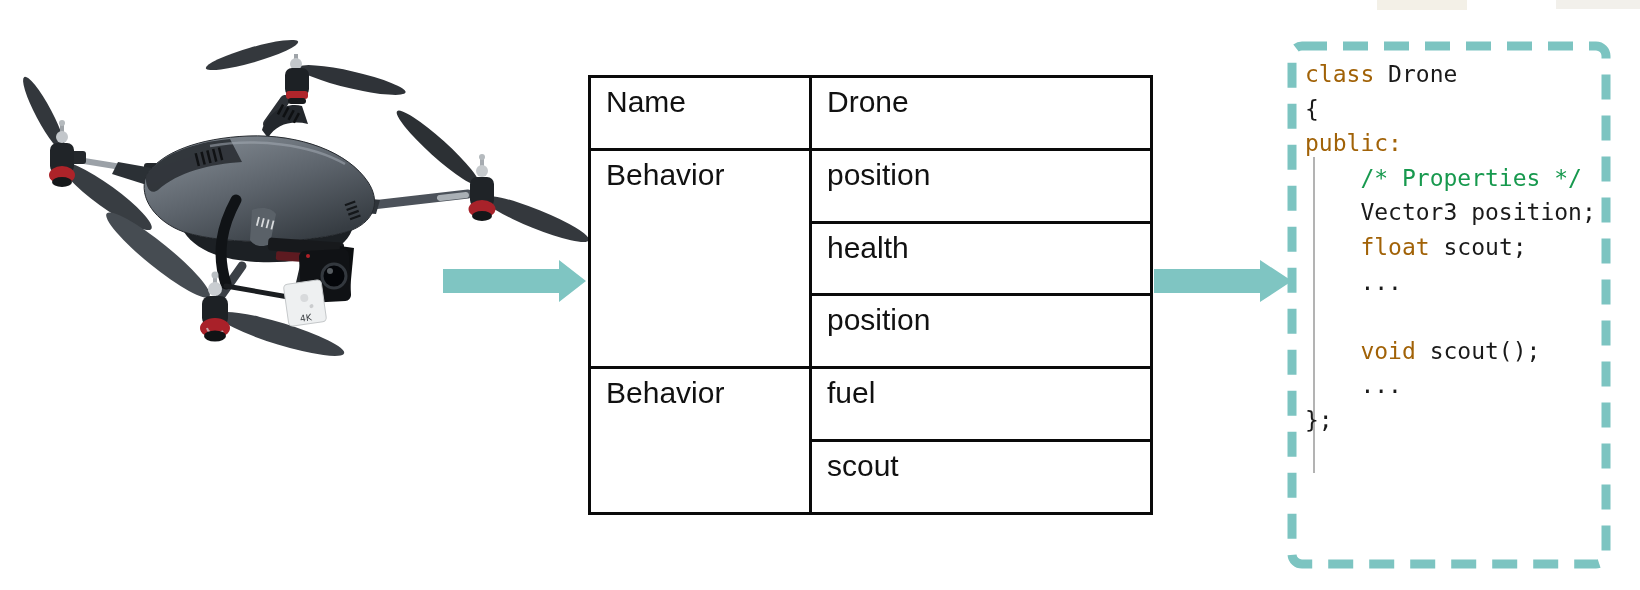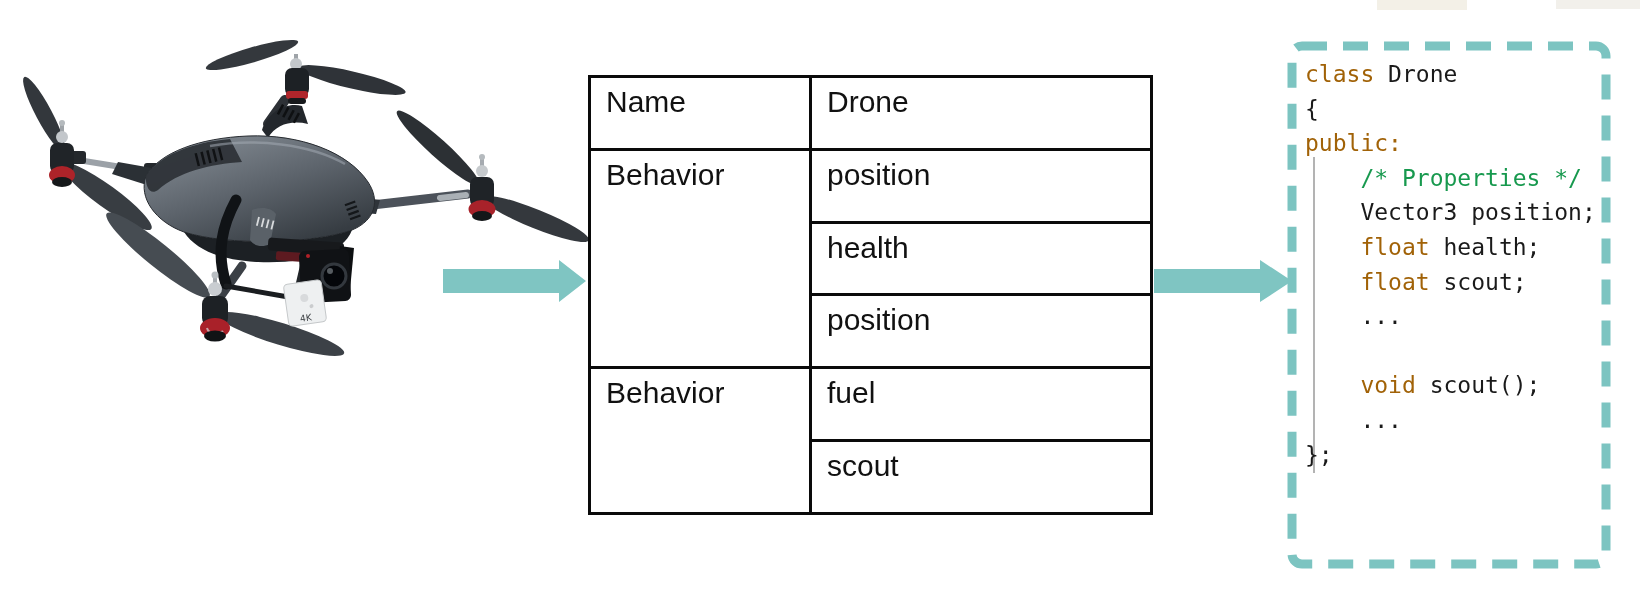--- a/index.html
+++ b/index.html
@@ -219,21 +219,20 @@
 
   <div class="abs indent-guide"></div>
 
   <div class="abs code">
     <div>
         <div class="code-line"><span class="tok-keyword">class</span><span class="tok-plain"> Drone</span></div>
         <div class="code-line"><span class="tok-plain">{</span></div>
         <div class="code-line"><span class="tok-keyword">public:</span></div>
         <div class="code-line"><span class="tok-plain">    </span><span class="tok-comment">/* Properties */</span></div>
         <div class="code-line"><span class="tok-plain">    Vector3 position;</span></div>
-        <div class="code-line"><span class="tok-plain">    </span><span class="tok-keyword">float</span><span class="tok-plain"> health;</span></div>
         <div class="code-line"><span class="tok-plain">    </span><span class="tok-keyword">float</span><span class="tok-plain"> scout;</span></div>
         <div class="code-line"><span class="tok-plain">    ...</span></div>
         <div class="code-line"><span class="tok-plain">    </span></div>
         <div class="code-line"><span class="tok-plain">    </span><span class="tok-keyword">void</span><span class="tok-plain"> scout();</span></div>
         <div class="code-line"><span class="tok-plain">    ...</span></div>
         <div class="code-line"><span class="tok-plain">};</span></div>
       </div>
   </div>
 
   <div class="abs artifact-a"></div>

